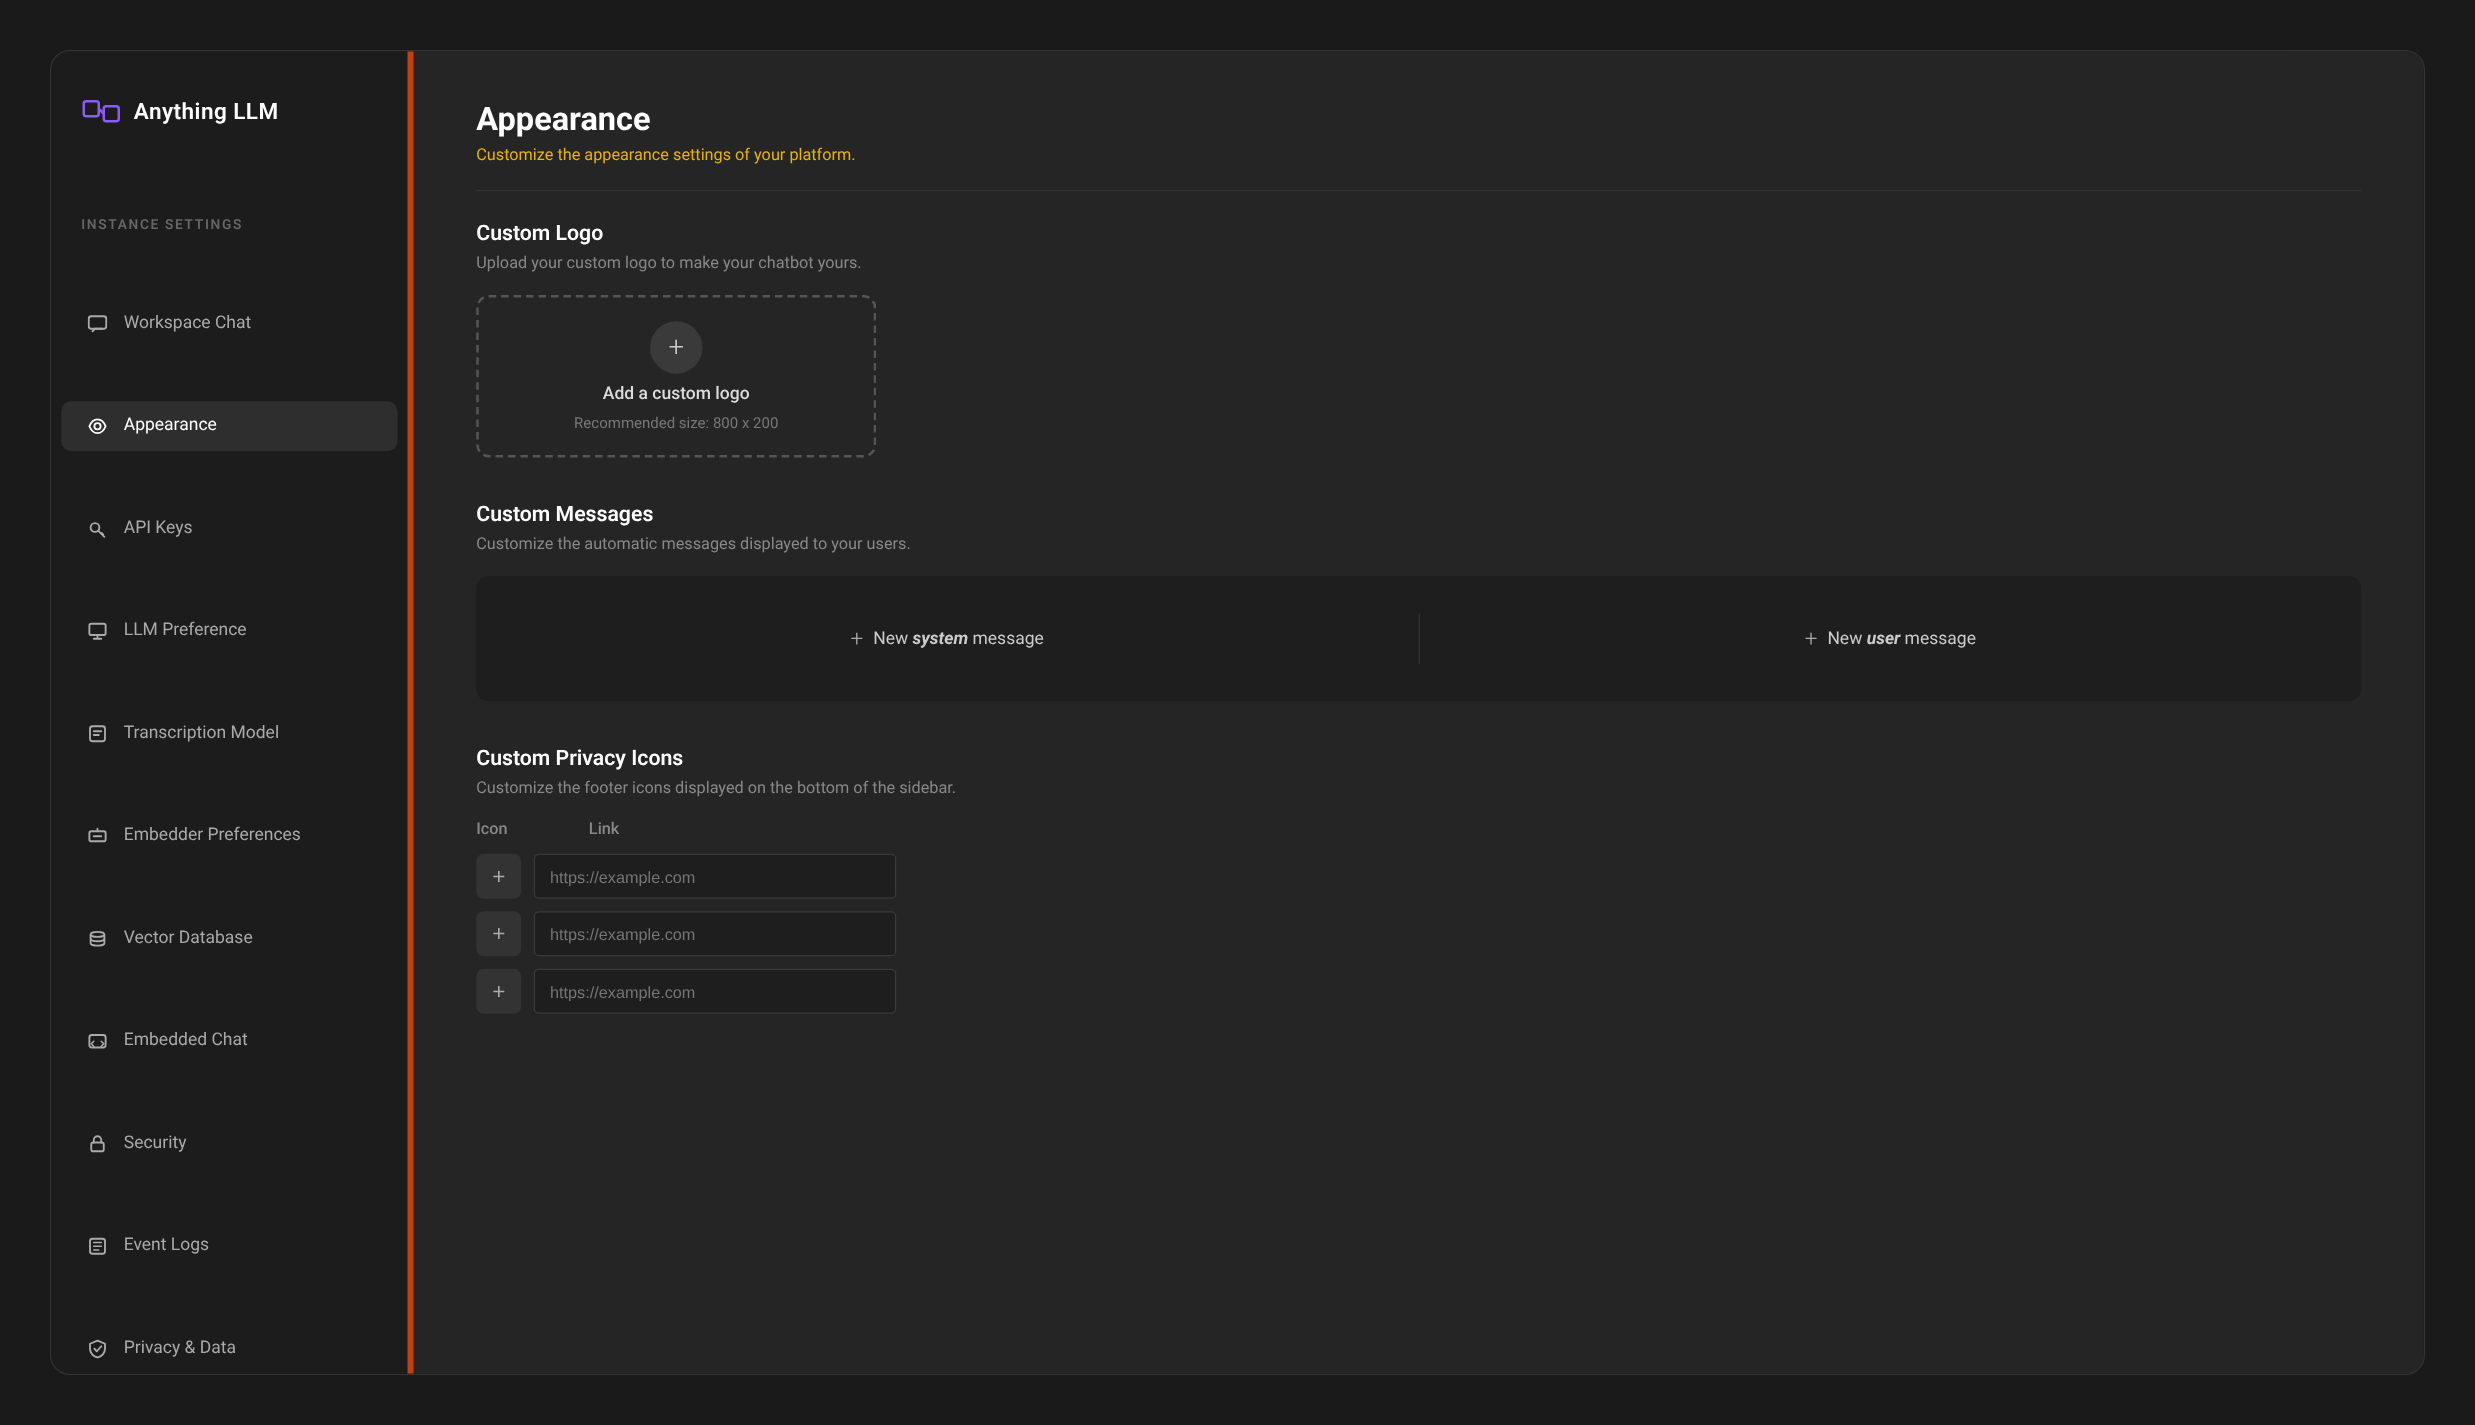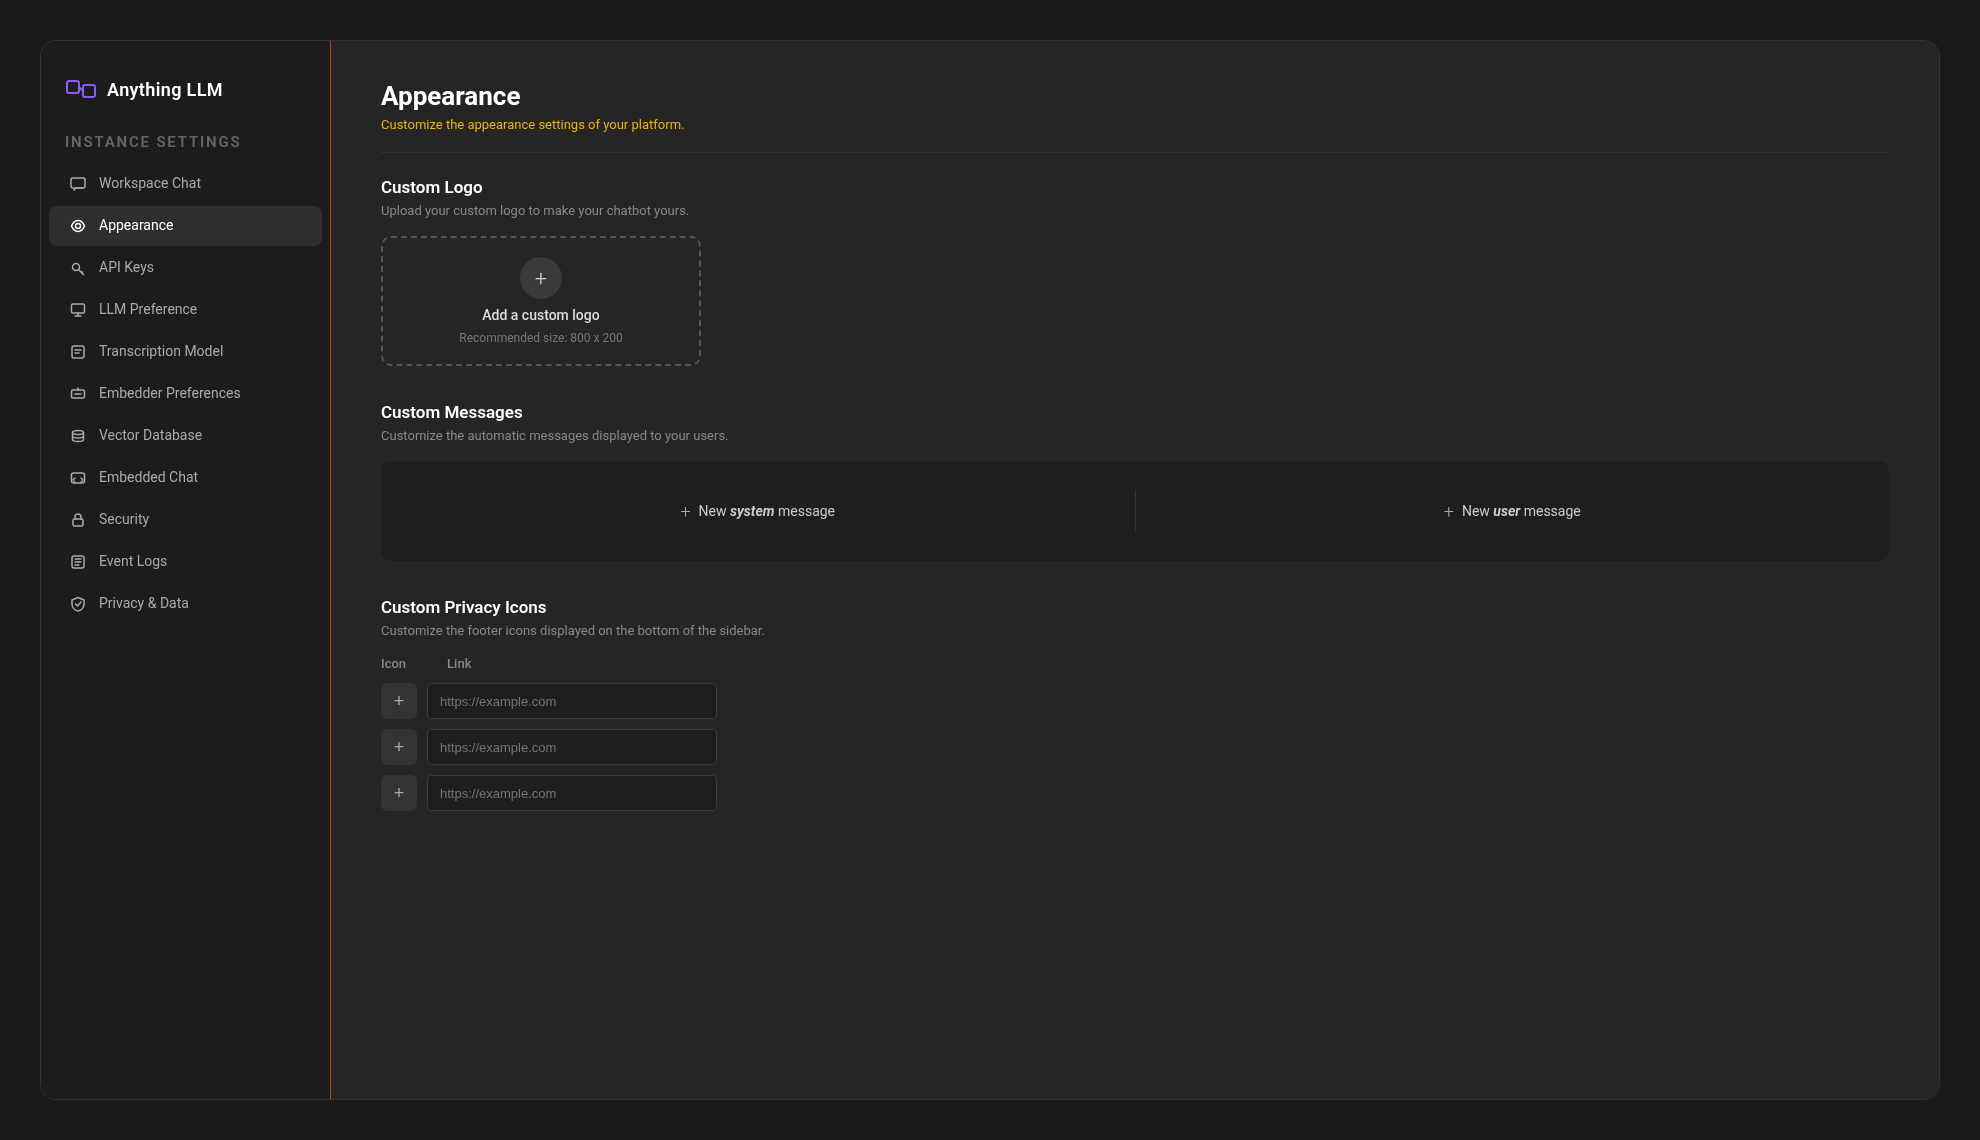--- a/index.html
+++ b/index.html
@@ -19,44 +19,45 @@
       border-radius: 16px;
       display: flex;
       overflow: hidden;
       border: 1px solid #333;
     }
     
     .sidebar {
       width: 290px;
       min-width: 290px;
       background: #1c1c1c;
-      border-right: 1px solid #c2410c;
+      border-right: 5px solid #c2410c;
       display: flex;
       flex-direction: column;
       padding: 32px 0 24px 0;
+      gap: 40px;
     }
     .sidebar-logo {
       display: flex;
       align-items: center;
       gap: 10px;
       padding: 0 24px 28px 24px;
     }
     .logo-icon {
       width: 32px;
       height: 32px;
     }
     .sidebar-logo-text {
       color: #ffffff;
       font-size: 18px;
       font-weight: 600;
       letter-spacing: 0.02em;
     }
     .sidebar-section-label {
       color: #666;
-      font-size: 15px;
+      font-size: 11px;
       font-weight: 600;
       letter-spacing: 0.12em;
       text-transform: uppercase;
       padding: 0 24px 12px 24px;
     }
     .sidebar-item {
       display: flex;
       align-items: flex-start;
       gap: 12px;
       padding: 11px 20px;
@@ -183,21 +184,21 @@
       font-size: 18px;
       font-weight: 300;
     }
     .msg-label em {
       font-style: italic;
       font-weight: 700;
     }
     
     .footer-icons-header {
       display: flex;
-      gap: 41px;
+      gap: 65px;
       margin-bottom: 12px;
     }
     .footer-col-label {
       color: #888;
       font-size: 13px;
       font-weight: 500;
     }
     .footer-row {
       display: flex;
       align-items: center;

